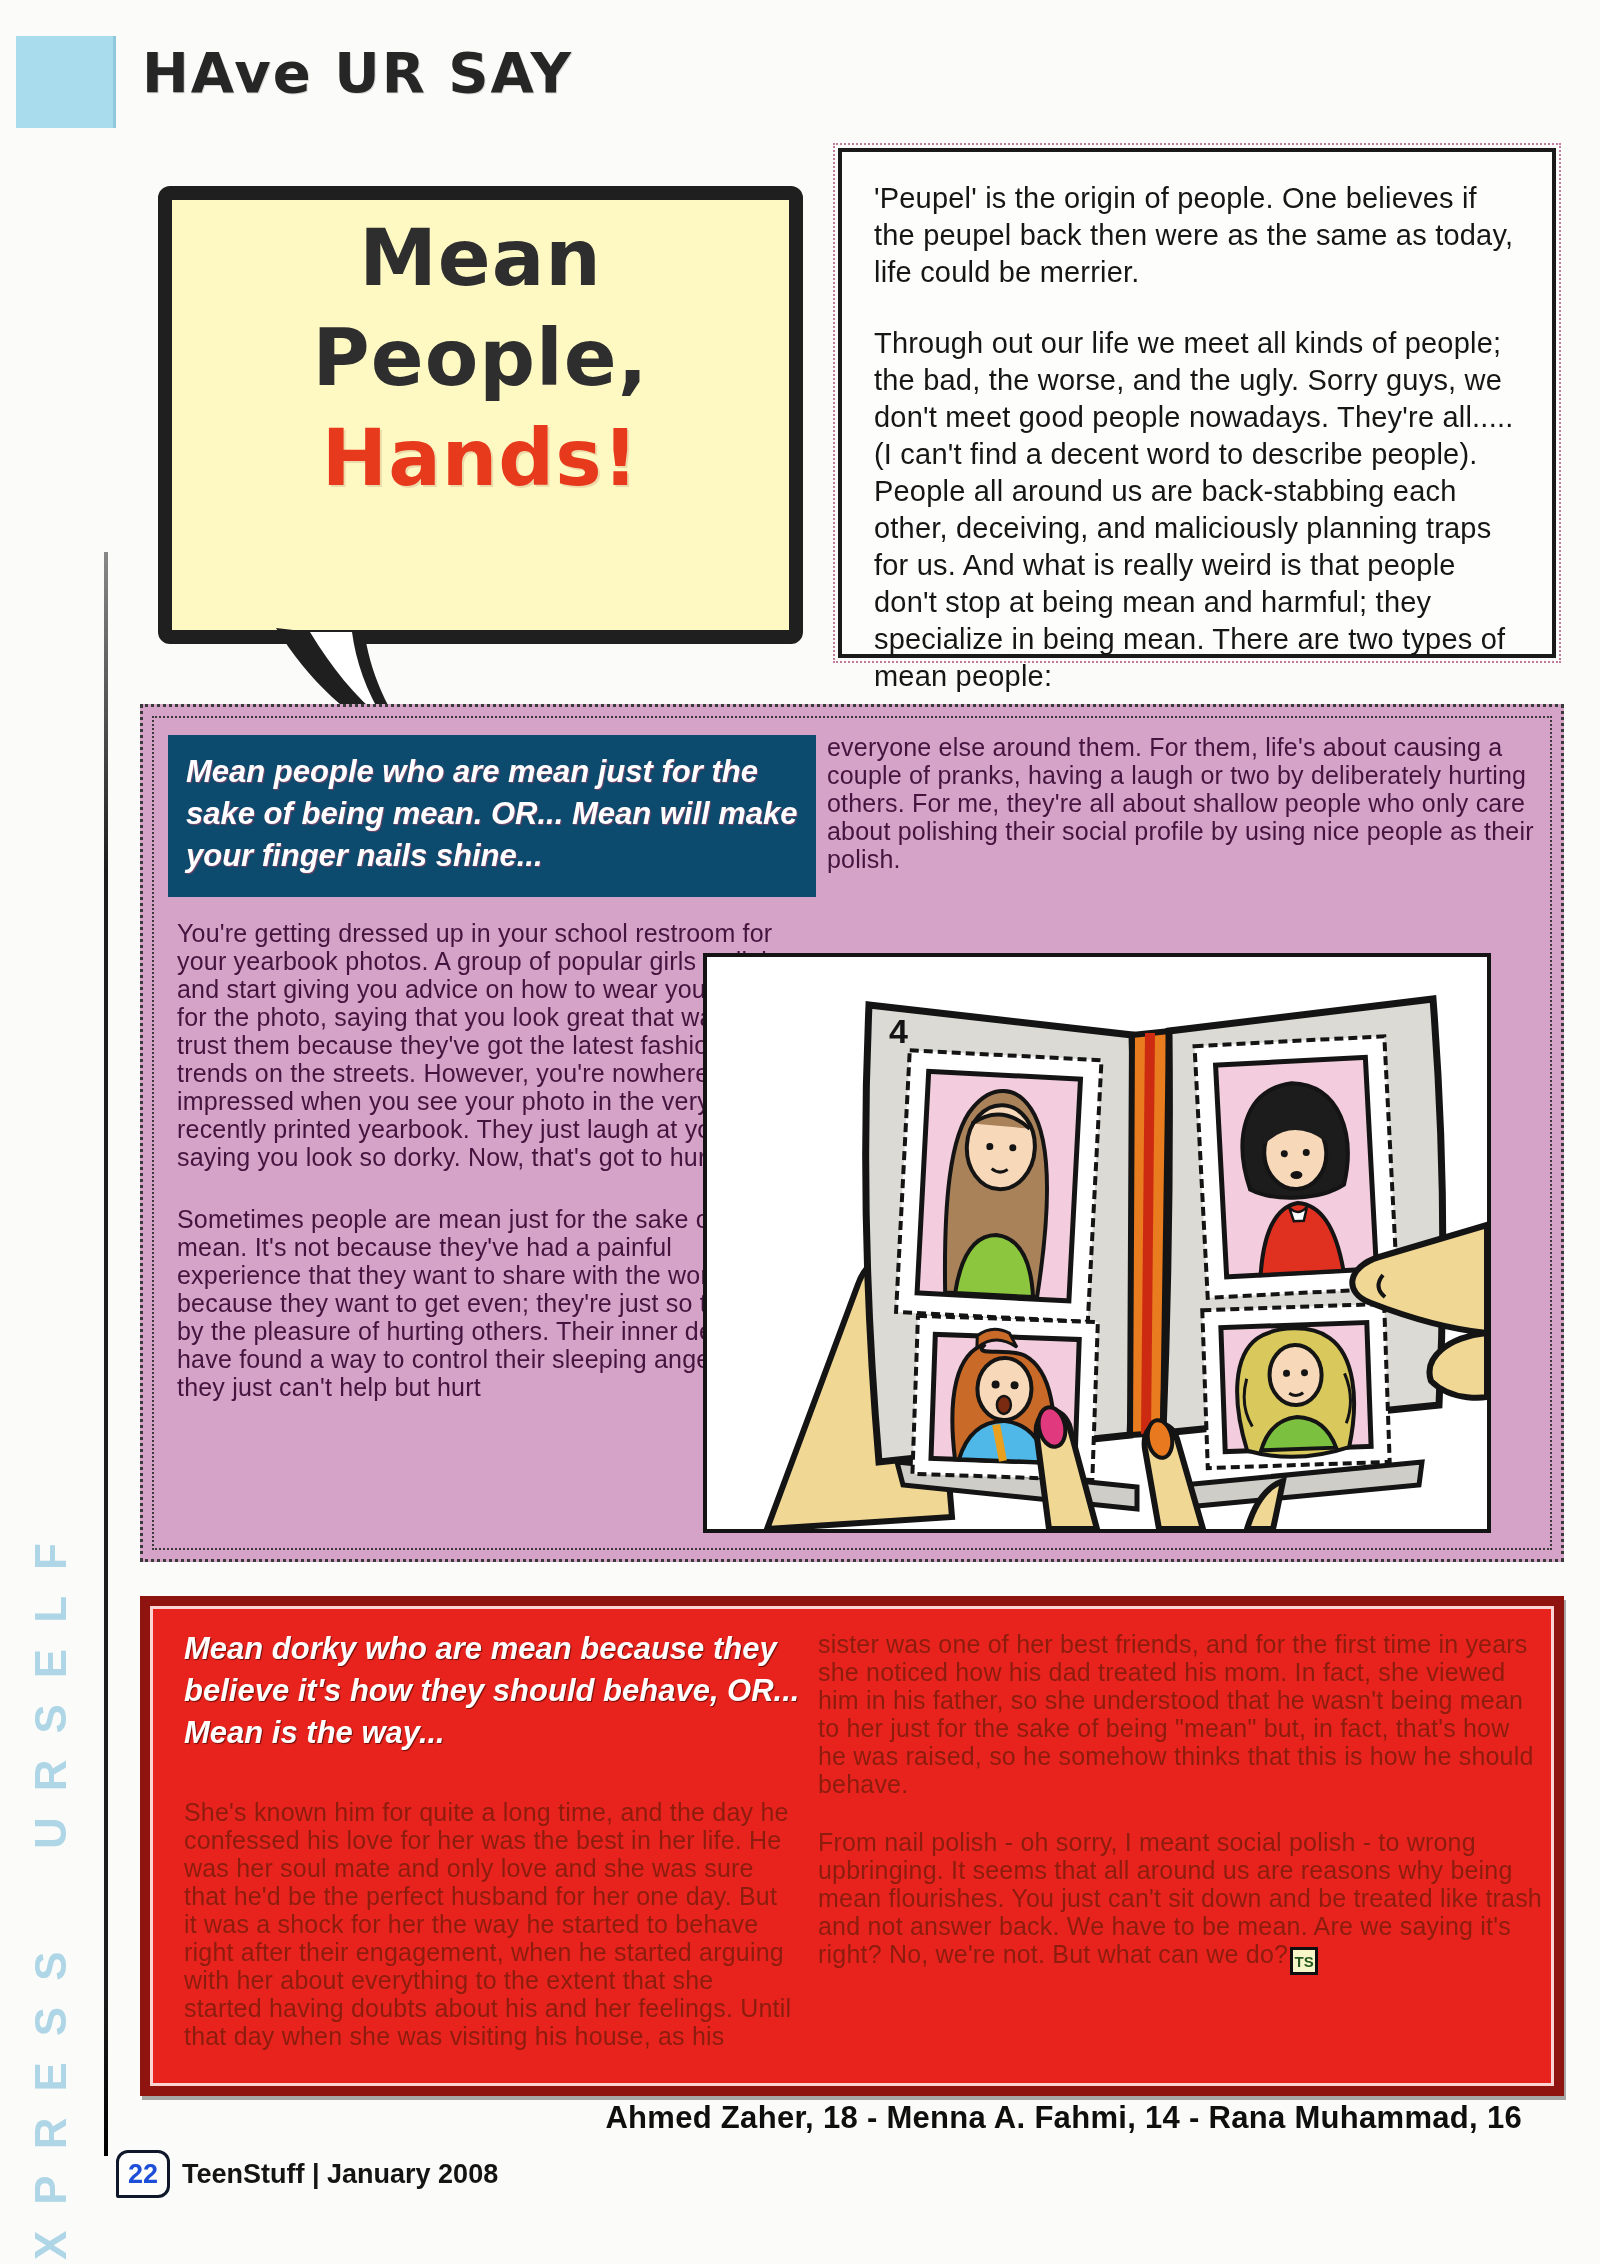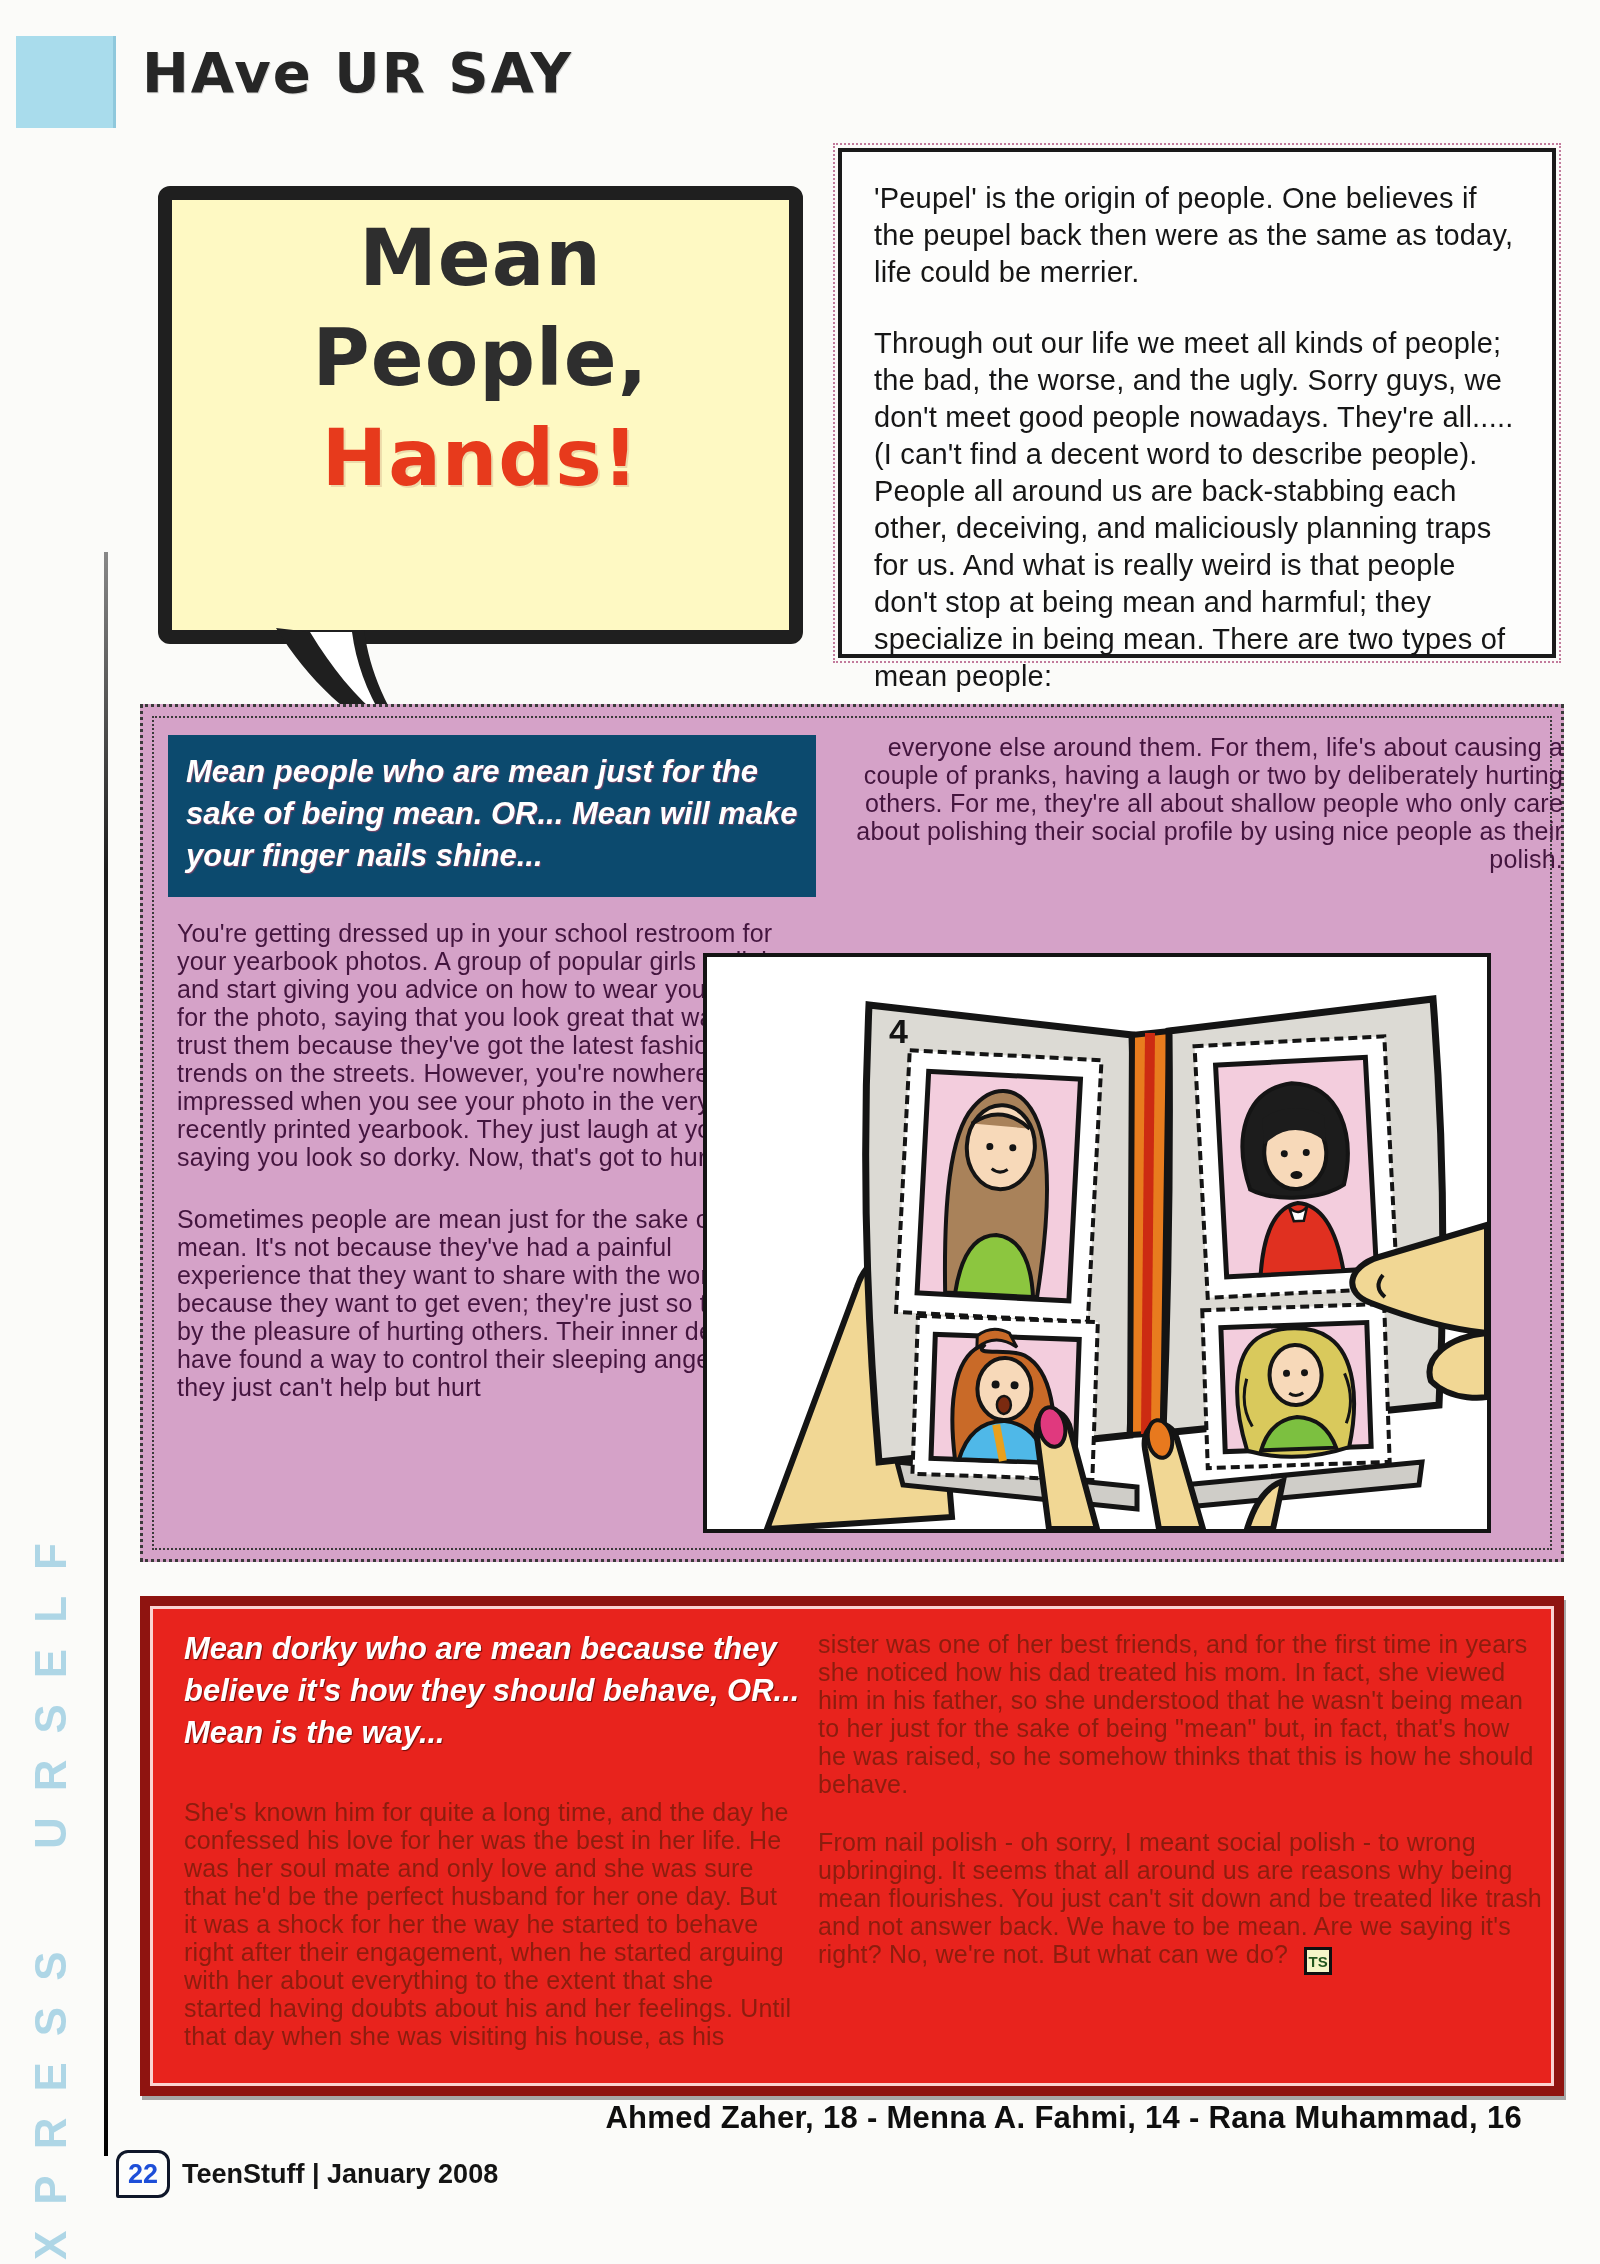--- a/index.html
+++ b/index.html
@@ -84,21 +84,21 @@
     width:648px; height:162px;
     background:#0c4a6e;
     padding:16px 18px;
     font-size:31px; font-weight:bold; font-style:italic;
     color:#ffffff; line-height:42px;
     text-shadow:1px 1px 1px #7c4668;
   }
   .pink-body { font-size:25px; line-height:28px; color:#43153e; letter-spacing:0.2px; }
   .pink-col1 { position:absolute; left:34px; top:212px; width:620px; }
   .pink-col1 p + p { margin-top:34px; }
-  .pink-col2 { position:absolute; left:684px; top:26px; width:736px;text-align:right; }
+  .pink-col2 { position:absolute; left:684px; top:26px; width:736px; }
 
   .illus-box {
     position:absolute; left:560px; top:246px;
     width:788px; height:580px;
     background:#ffffff;
     border:4px solid #141414;
   }
 
   
   .red-panel {
@@ -115,21 +115,21 @@
     text-shadow:1px 1px 1px #6e0d08;
   }
   .red-body { font-size:25px; line-height:28px; color:#8c1d0e; letter-spacing:0.2px; }
   .red-col1 { position:absolute; left:34px; top:192px; width:608px; }
   .red-col2 { position:absolute; left:668px; top:24px; width:724px; }
   .red-col2 p + p { margin-top:30px; }
   .end-mark {
     display:inline-block; width:28px; height:28px;
     background:#f6f6c8; border:3px solid #101010;
     font-size:15px; font-weight:bold; color:#23571f;
-    text-align:center; line-height:23px; vertical-align:-4px; margin-left:16px;
+    text-align:center; line-height:23px; vertical-align:-4px; margin-left:2px;
   }
 
   
   .byline {
     position:absolute; right:78px; top:2100px;
     font-size:31px; font-weight:bold; color:#0f0f0f; letter-spacing:0.3px;
     white-space:nowrap;
   }
   .footer { position:absolute; left:116px; top:2150px; display:flex; align-items:center; gap:12px; }
   .page-bubble {

